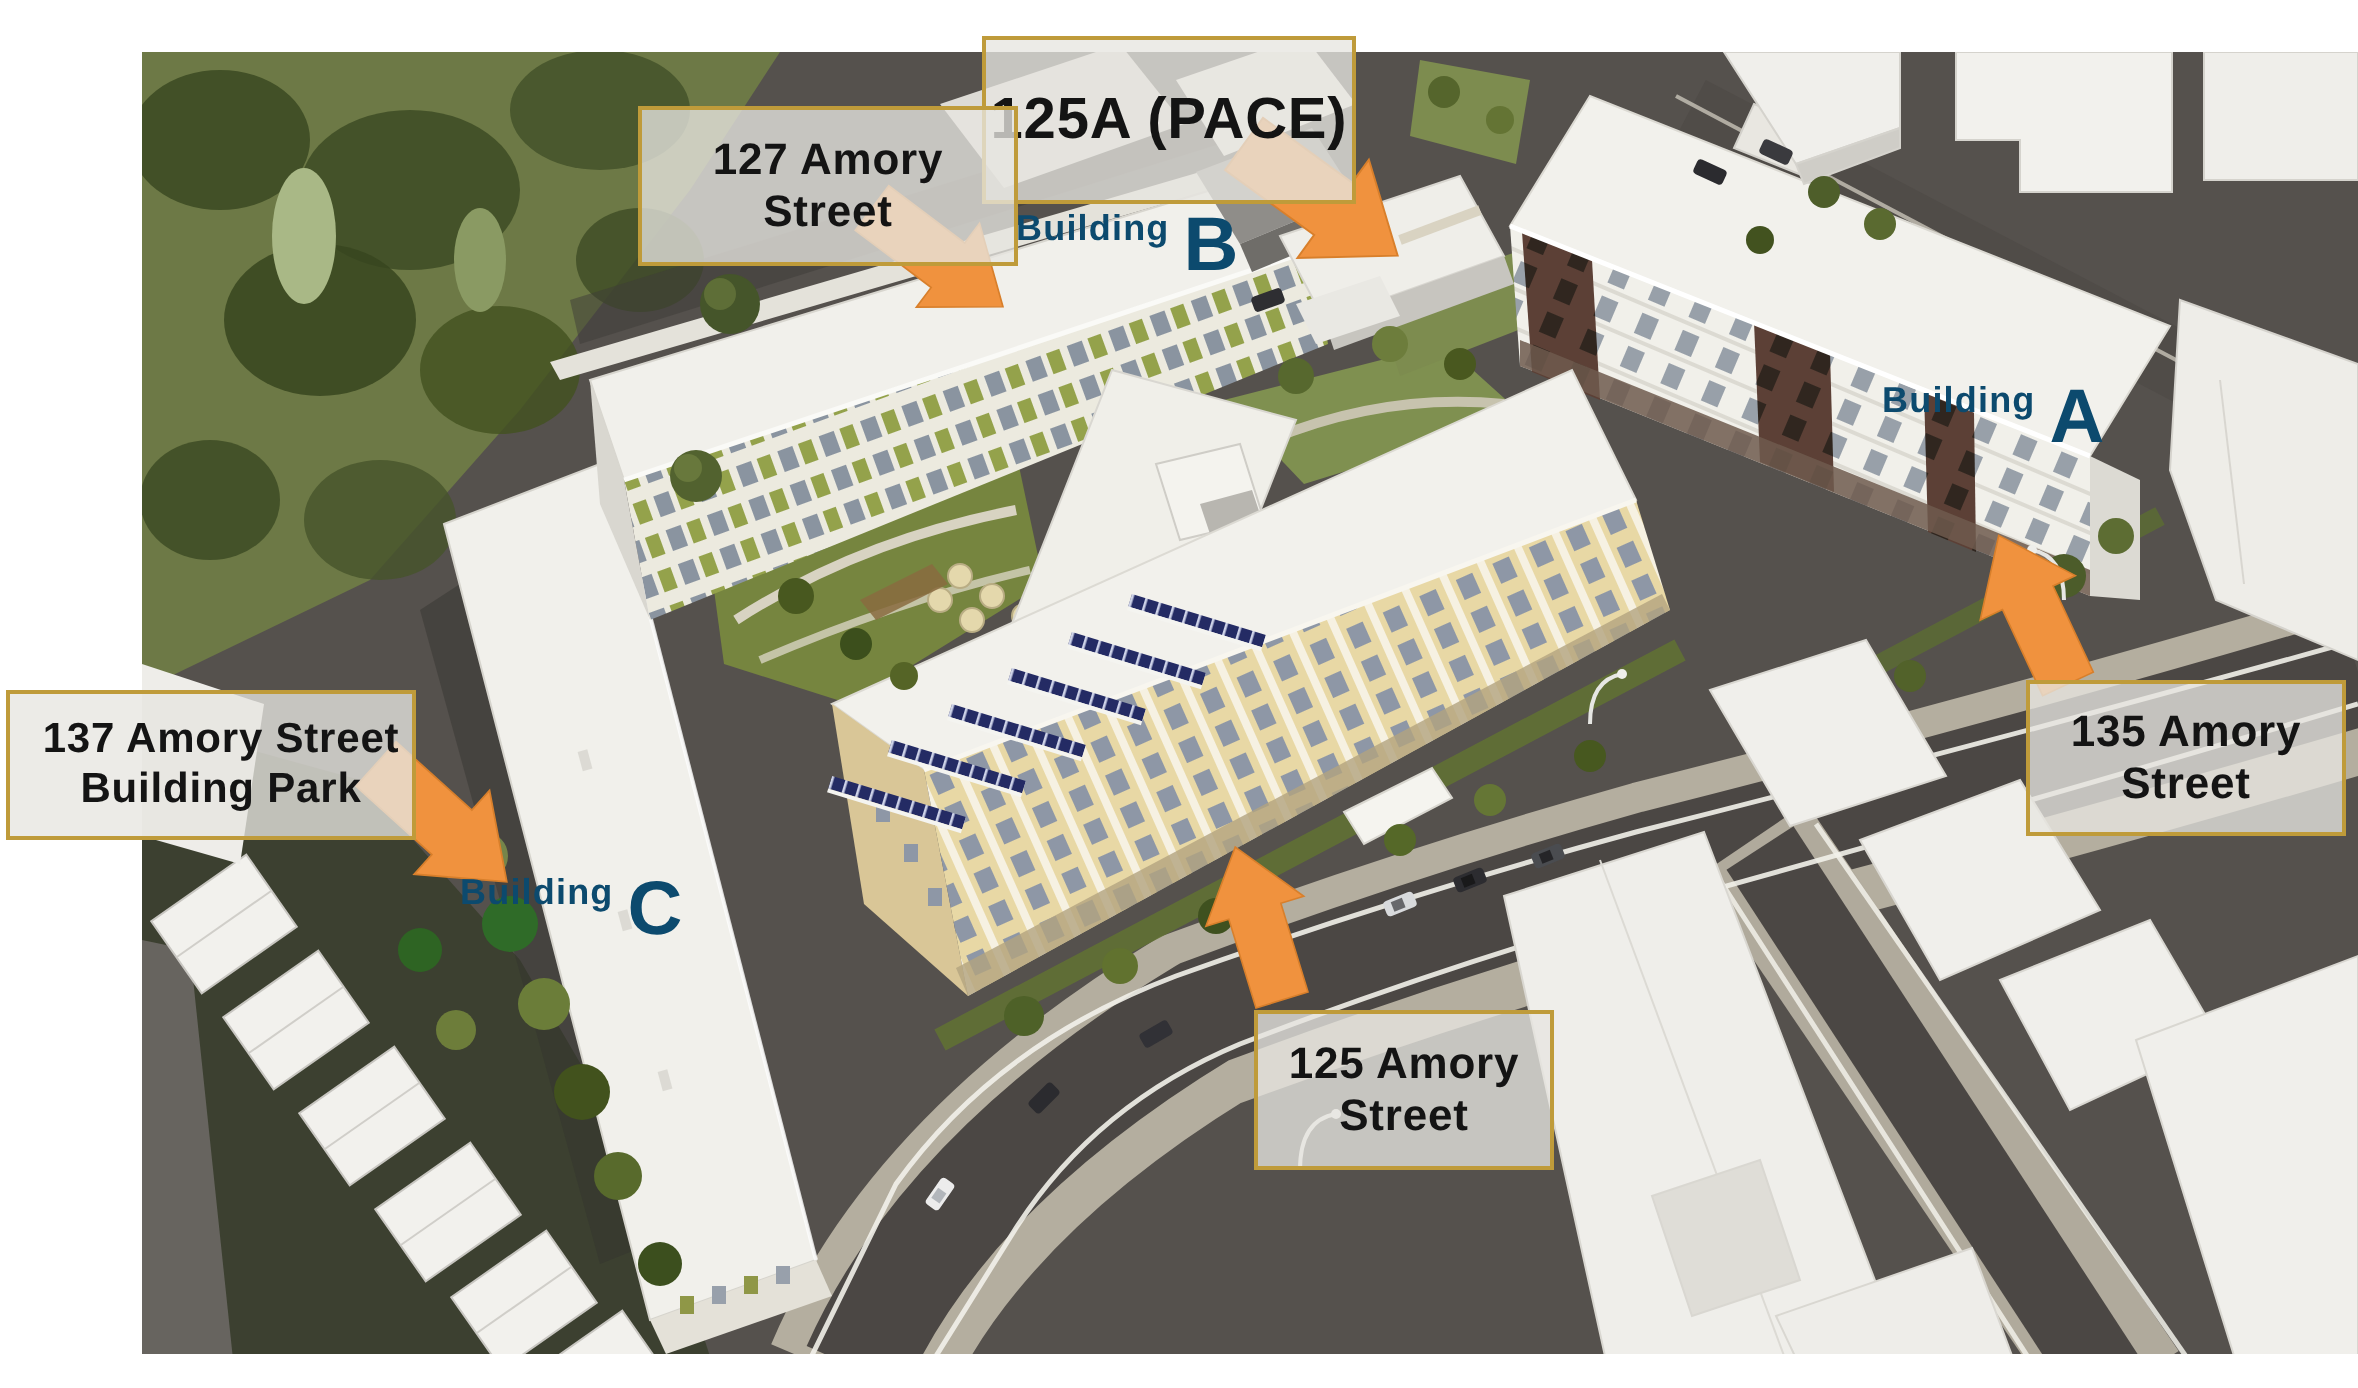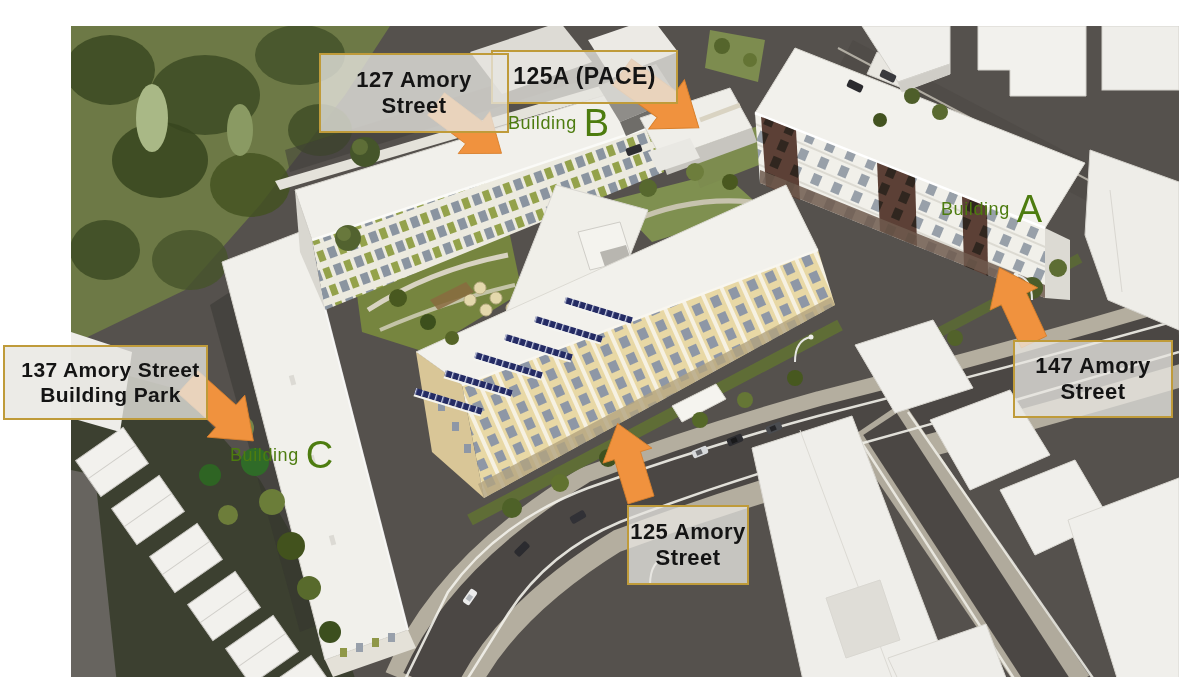--- a/index.html
+++ b/index.html
@@ -3,26 +3,26 @@
 <meta charset="utf-8">
 <style>
   html,body{margin:0;padding:0;background:#ffffff;}
   #stage{position:relative;width:1179px;height:694px;background:#ffffff;overflow:hidden;
          font-family:"Liberation Sans",sans-serif;}
   #scene-svg{position:absolute;left:0;top:0;}
   .callout{position:absolute;border:2px solid #bf9b3a;background:rgba(231,230,224,.78);
            color:#141414;font-weight:700;font-size:22px;line-height:1.18;text-align:center;
            display:flex;flex-direction:column;justify-content:center;letter-spacing:.4px;
            box-sizing:border-box;font-family:"Liberation Sans",sans-serif;}
-  #label-125a{left:491px;top:18px;width:187px;height:54px;font-size:23px;margin-top:32px;}
+  #label-125a{left:491px;top:18px;width:187px;height:84px;font-size:29px;}
   #label-127{left:295px;top:53px;width:190px;height:80px;margin-left:24px;}
   #label-101{left:1013px;top:340px;width:160px;height:78px;}
   #label-137{left:3px;top:345px;width:205px;height:75px;font-size:21px;padding-left:10px;}
-  #label-125{left:627px;top:505px;width:122px;height:80px;}
-  .btag{position:absolute;color:#4d7c0f;font-weight:400;display:flex;align-items:center;
+  #label-125{left:627px;top:505px;width:150px;height:80px;}
+  .btag{position:absolute;color:#0c4a6e;font-weight:700;display:flex;align-items:flex-start;
         gap:7px;font-family:"Liberation Sans",sans-serif;}
   .btag .word{font-size:18px;letter-spacing:.6px;}
   .btag .big{font-size:38px;line-height:1;}
   #btag-b{left:508px;top:104px;}
   #btag-a{left:941px;top:190px;}
   #btag-c{left:230px;top:436px;}
 </style>
 </head>
 <body>
 
@@ -341,21 +341,21 @@
 </svg>
 
   <div class="callout" id="label-125a">
     <div>125A (PACE)</div>
   </div>
   <div class="callout" id="label-127">
     <div>127 Amory</div>
     <div>Street</div>
   </div>
   <div class="callout" id="label-101">
-    <div>147 Amory</div>
+    <div>135 Amory</div>
     <div>Street</div>
   </div>
   <div class="callout" id="label-137">
     <div>137 Amory Street</div>
     <div>Building Park</div>
   </div>
   <div class="callout" id="label-125">
     <div>125 Amory</div>
     <div>Street</div>
   </div>

